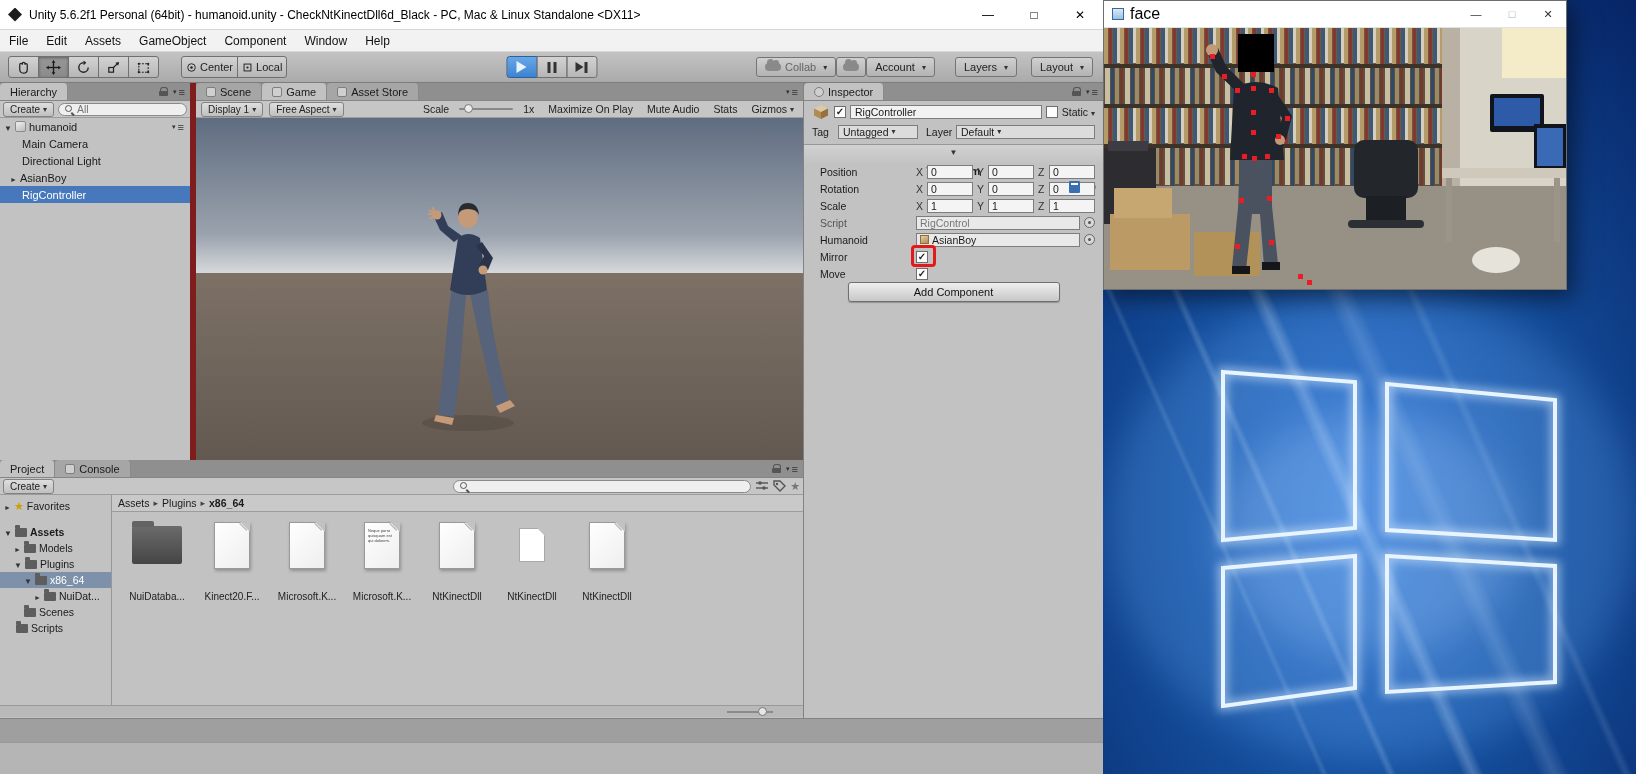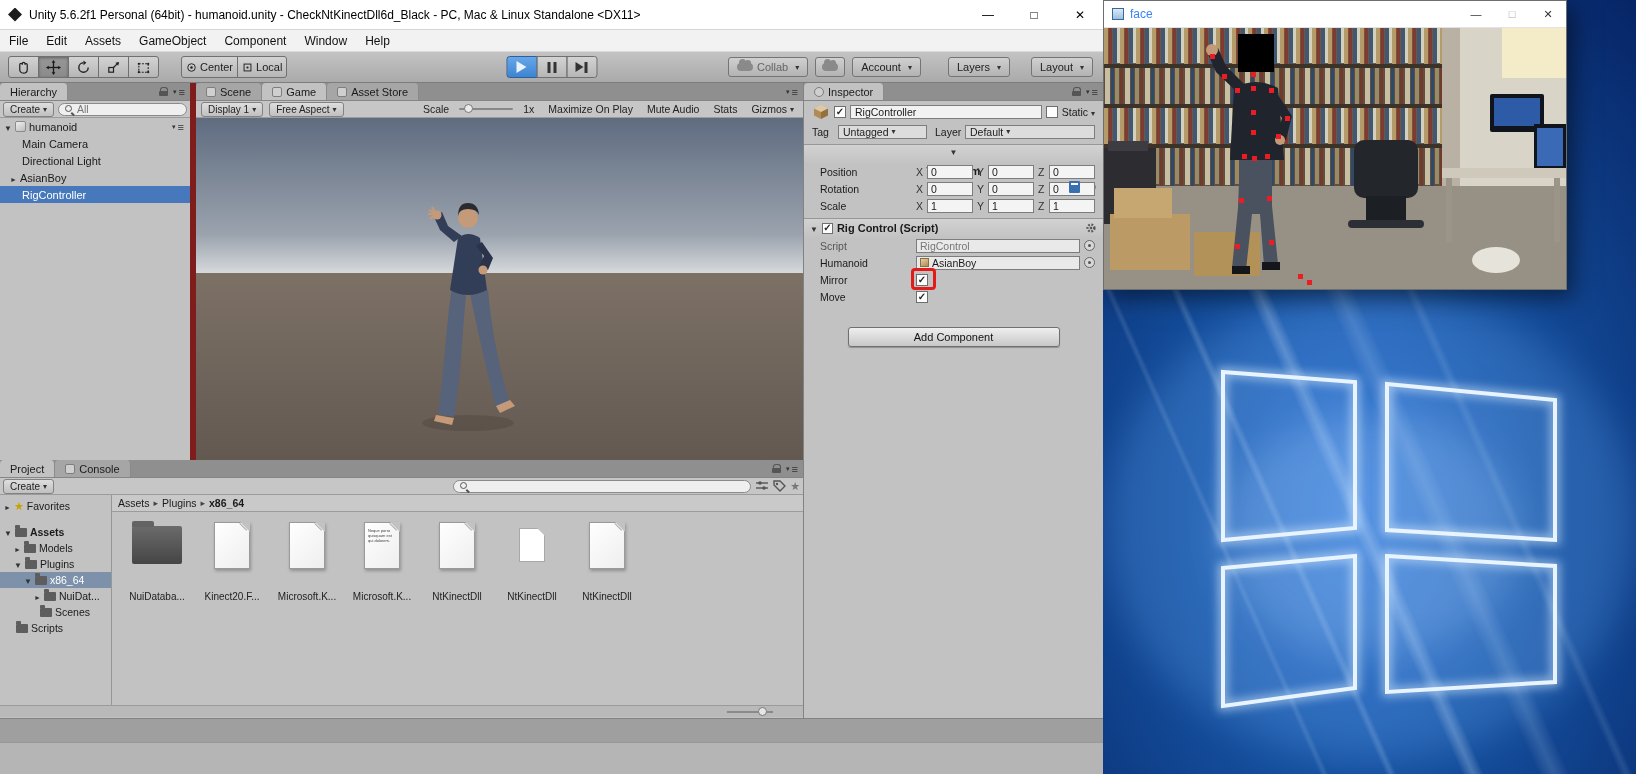--- a/index.html
+++ b/index.html
@@ -50,21 +50,21 @@
   .tbtn.pressed { background:linear-gradient(#979797,#8b8b8b); box-shadow:inset 0 1px 3px rgba(0,0,0,.35); }
   .playgrp { position:absolute; left:50%; transform:translateX(-50%); display:flex; }
   .play-tri { width:0; height:0; border-left:10px solid #23527e; border-top:6px solid transparent; border-bottom:6px solid transparent; }
   .tbtn.playon { background:linear-gradient(#67a7e8,#3c84d2); border-color:#2d5f9a; }
   .tbtn.playon .play-tri { border-left-color:#eaf3fc; }
   .pausebars { display:flex; gap:3px; }
   .pausebars i { width:3px; height:11px; background:#333; }
   .stepico { display:flex; align-items:center; gap:1px; }
   .stepico b { width:0; height:0; border-left:8px solid #333; border-top:5px solid transparent; border-bottom:5px solid transparent; }
   .stepico i { width:2.5px; height:11px; background:#333; }
-  .rgrp { margin-left:auto; margin-right:10px; display:flex; align-items:flex-start; gap:7px; }
+  .rgrp { margin-left:auto; margin-right:10px; display:flex; align-items:flex-start; }
   .rbtn { height:20px; padding:0 8px; border:1px solid #757575; border-radius:3px; background:linear-gradient(#d0d0d0,#b3b3b3); display:flex; align-items:center; font-size:11px; color:#222; gap:4px; }
   .rbtn.dim { color:#666; }
 
   .ptabs { height:18px; background:#8f8f8f; display:flex; align-items:stretch; border-bottom:1px solid #858585; }
   .tab { padding:0 10px; display:flex; align-items:center; gap:4px; font-size:11px; color:#1a1a1a; background:#a6a6a6; border-right:1px solid #8a8a8a; border-radius:4px 4px 0 0; }
   .tab.on { background:#c2c2c2; }
   .tabicons { margin-left:auto; display:flex; align-items:center; gap:5px; padding-right:5px; }
   .tabico { width:10px; height:10px; background:#cfcfcf; border:1px solid #7e7e7e; border-radius:2px; flex-shrink:0; }
   .minibar { height:17px; background:#c6c6c6; border-bottom:1px solid #9c9c9c; display:flex; align-items:center; padding:0 3px; gap:4px; }
   .searchpill { flex:1; height:13px; background:#efefef; border:1px solid #8a8a8a; border-radius:8px; display:flex; align-items:center; padding:0 5px; gap:2px; color:#777; font-size:10.5px; }
@@ -115,32 +115,32 @@
   .axgrp { display:flex; flex:1; align-items:center; gap:3px; }
   .axl { width:8px; color:#333; flex-shrink:0; }
   .nfield { flex:1; background:#f4f4f4; border:1px solid #7d7d7d; height:14px; font-size:10.5px; padding:0 3px; display:flex; align-items:center; }
   .chead { display:flex; align-items:center; gap:4px; height:19px; border-top:1px solid #979797; background:linear-gradient(#d2d2d2,#c3c3c3); font-weight:bold; padding:0 6px; font-size:11px; }
   .cubeico { flex-shrink:0; }
   .ofield { flex:1; display:flex; align-items:center; gap:3px; background:#e9e9e9; border:1px solid #7d7d7d; height:14px; padding:0 3px; font-size:10.5px; }
   .ofield.dim { color:#777;align-items:flex-end; }
   .minicube { width:9px; height:9px; background:linear-gradient(150deg,#e7cfa5,#b08b55); border:1px solid #8a7040; flex-shrink:0; }
   .mirror-row { position:relative; }
   .redbox { position:absolute; left:107px; top:-3px; width:25px; height:22px; border:3px solid #e11a1a; border-radius:4px; }
-  .addbtn { margin:22px auto 0; width:212px; height:20px; border:1px solid #6f6f6f; border-radius:3px; background:linear-gradient(#efefef,#c7c7c7); display:flex; align-items:center; justify-content:center; font-size:11px; color:#111; box-shadow:0 1px 1px rgba(0,0,0,.25); }
+  .addbtn { margin:0 auto 0; width:212px; height:20px; border:1px solid #6f6f6f; border-radius:3px; background:linear-gradient(#efefef,#c7c7c7); display:flex; align-items:center; justify-content:center; font-size:11px; color:#111; box-shadow:0 1px 1px rgba(0,0,0,.25); }
 
   .statusbar { position:absolute; left:0; top:718px; width:1103px; height:24px; background:#9f9f9f; border-top:1px solid #828282; }
   .bottomfill { position:absolute; left:0; top:742px; width:1103px; height:32px; background:#b5b5b5; border-top:1px solid #999; }
 
   
   .desktop { position:absolute; left:1103px; top:0; width:533px; height:774px; z-index:0; }
   .desktop svg { display:block; }
   .facewin { position:absolute; left:1103px; top:0; width:464px; height:290px; background:#fff; border:1px solid #6e6e6e; box-shadow:6px 8px 22px rgba(0,0,0,.5); z-index:1; }
   .f-titlebar { height:27px; background:#fff; display:flex; align-items:center; border-bottom:1px solid #e2e2e2; }
   .fappico { width:12px; height:12px; margin:0 6px 0 8px; background:linear-gradient(#dce9f7,#9dbede); border:1px solid #35689e; flex-shrink:0; }
-  .f-title { font-size:12px; color:#3b82f6; }
+  .f-title { font-size:16px; color:#000000; }
   .fbtn { width:36px; height:100%; display:flex; align-items:center; justify-content:center; font-size:11px; color:#333; }
   .fbtn.dim { color:#aaa; }
   .fcontent { width:462px; height:261px; display:block; }
 
   
   svg.ticon { width:15px; height:15px; }
 </style>
 </head>
 <body>
 
@@ -526,21 +526,21 @@
         <polygon points="2,5.5 9,9 9,16 2,12.5" fill="#b08b55"></polygon>
         <polygon points="16,5.5 9,9 9,16 16,12.5" fill="#96713f"></polygon>
       </svg>
       <span class="cb on"></span>
       <span class="tfield" style="flex:1;">RigController</span>
       <span class="cb"></span>
       <span class="drop">Static</span>
     </div>
     <div class="irow" style="padding-left:8px;">
       <span style="width:22px;">Tag</span>
-      <span class="tfield drop" style="width:89px; background:#dcdcdc;">Untagged</span>
+      <span class="tfield drop" style="width:80px; background:#dcdcdc;">Untagged</span>
       <span style="width:30px; padding-left:4px;">Layer</span>
       <span class="tfield drop" style="flex:1; background:#dcdcdc;">Default</span>
     </div>
 
     <div class="chead" style="margin-top:4px;flex-direction:column;">
       <span class="fo"></span>
       <svg width="12" height="12" viewBox="0 0 16 16">
           <g stroke="#555" stroke-width="1.6">
             <line x1="8" y1="2" x2="8" y2="14"></line>
             <line x1="2" y1="8" x2="14" y2="8"></line>
@@ -598,31 +598,20 @@
       <span class="axgrp">
           <span class="axl">Y</span>
           <span class="nfield">1</span>
         </span>
       <span class="axgrp">
           <span class="axl">Z</span>
           <span class="nfield">1</span>
         </span>
     </div>
 
-    <div class="chead" style="margin-top:4px;">
-      <span class="fo"></span>
-      <span class="cb on" style="width:11px;height:11px;"></span>
-      <span>Rig Control (Script)</span>
-      <span style="margin-left:auto; display:flex; align-items:center; gap:5px;">
-        <svg class="gearico" width="12" height="12" viewBox="0 0 12 12">
-            <circle cx="6" cy="6" r="3.4" fill="none" stroke="#555" stroke-width="2.4" stroke-dasharray="1.7 1.5"></circle>
-            <circle cx="6" cy="6" r="1.3" fill="#555"></circle>
-          </svg>
-      </span>
-    </div>
     <div class="irow">
       <span class="ilabel" style="color:#555;">Script</span>
       <span class="ofield dim">
           <span>RigControl</span>
         </span>
       <span class="pick"></span>
     </div>
     <div class="irow">
       <span class="ilabel">Humanoid</span>
       <span class="ofield">
@@ -702,21 +691,21 @@
         <div class="prow sel" style="padding-left:24px;">
           <span class="fo"></span>
           <span class="tf"></span>
           <span>x86_64</span>
         </div>
         <div class="prow" style="padding-left:34px;">
           <span class="fc"></span>
           <span class="tf"></span>
           <span>NuiDat...</span>
         </div>
-        <div class="prow" style="padding-left:40px;">
+        <div class="prow" style="padding-left:24px;">
           <span class="tf"></span>
           <span>Scenes</span>
         </div>
         <div class="prow" style="padding-left:16px;">
           <span class="tf"></span>
           <span>Scripts</span>
         </div>
       </div>
       <div class="pright">
         <div class="crumbbar">

